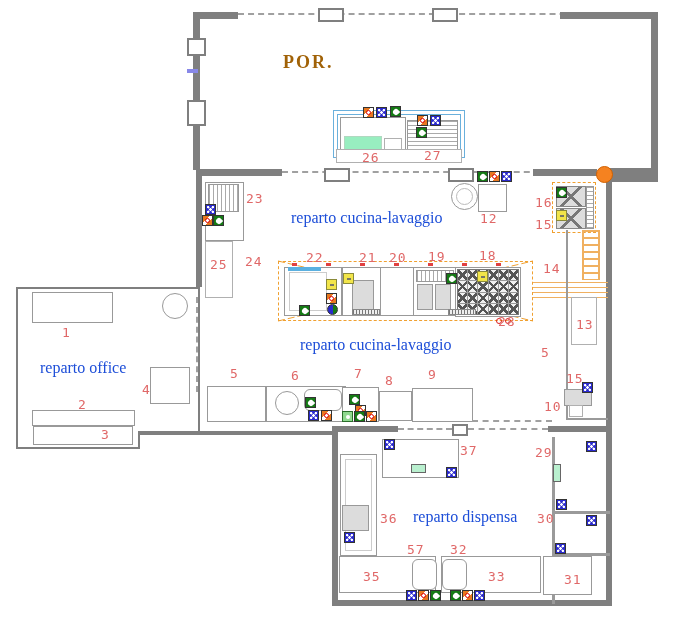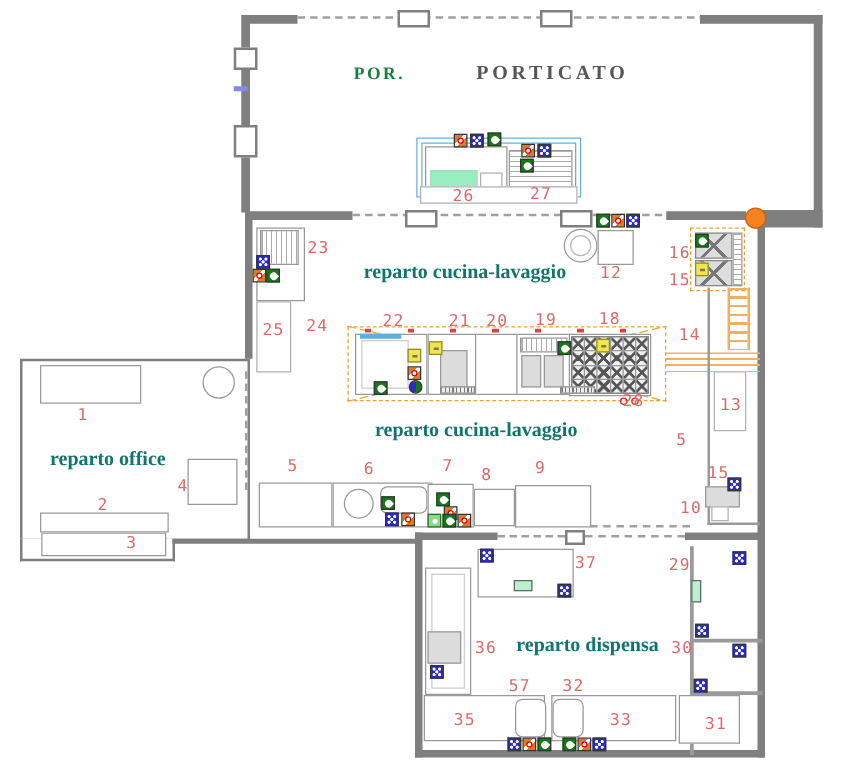--- a/index.html
+++ b/index.html
@@ -41,26 +41,26 @@
   .bluestrip{position:absolute;background:#5ab0e0;}
   .greenfill{position:absolute;background:#98eec0;border:1px solid #b0d8c0;box-sizing:border-box;}
   .display{position:absolute;background:#b9f0cf;border:1px solid #666;box-sizing:border-box;}
   .redtickrow{position:absolute;height:3px;
               background:repeating-linear-gradient(90deg,#e04040 0 5px,transparent 5px 34px);}
   .reddot{position:absolute;width:6px;height:6px;border:1px solid #d22;border-radius:50%;box-sizing:border-box;}
   .bluetick{position:absolute;background:#8888e8;}
   
   .num{position:absolute;font-family:"DejaVu Sans Mono",monospace;font-size:13px;
        color:#e06868;letter-spacing:1px;white-space:nowrap;}
-  .rname{position:absolute;font-family:"Liberation Serif",serif;font-weight:bold;
-         font-size:16px;color:#0f766e;white-space:nowrap;}
+  .rname{position:absolute;font-family:"Liberation Serif",serif;font-weight:normal;
+         font-size:16px;color:#1d4ed8;white-space:nowrap;}
   .portlbl{position:absolute;font-family:"Liberation Serif",serif;font-weight:bold;
            font-size:16px;color:#565656;letter-spacing:3px;white-space:nowrap;}
   .ghostlbl{position:absolute;font-family:"Liberation Serif",serif;font-weight:bold;
-            font-size:14px;color:#15803d;letter-spacing:2px;white-space:nowrap;}
+            font-size:18px;color:#a16207;letter-spacing:2px;white-space:nowrap;}
   
   .icon{position:absolute;width:11px;height:11px;box-sizing:border-box;border:1px solid #333;}
   .icon.blue{background:#2a2acd;
      background-image:radial-gradient(circle at 50% 50%,#fff 1px,transparent 1.6px),
        radial-gradient(circle at 25% 25%,#fff 1px,transparent 1.5px),
        radial-gradient(circle at 75% 25%,#fff 1px,transparent 1.5px),
        radial-gradient(circle at 25% 75%,#fff 1px,transparent 1.5px),
        radial-gradient(circle at 75% 75%,#fff 1px,transparent 1.5px);}
   .icon.orange{background:linear-gradient(135deg,#e87820 38%,#fff 38%,#fff 62%,#e87820 62%);}
   .icon.orange::after{content:"";position:absolute;inset:2px;border:1px solid #d00;border-radius:50%;}
@@ -91,21 +91,20 @@
   <div class="pier" style="left:187px;top:100px;width:19px;height:26px;"></div>
   <div class="w" style="left:196px;top:12px;width:42px;height:7px;"></div>
   <div class="dashH" style="left:238px;top:13px;width:408px;"></div>
   <div class="pier" style="left:318px;top:8px;width:26px;height:14px;"></div>
   <div class="pier" style="left:432px;top:8px;width:26px;height:14px;"></div>
   <div class="w" style="left:560px;top:12px;width:98px;height:7px;"></div>
   <div class="w" style="left:651px;top:12px;width:7px;height:170px;"></div>
   <div class="bluetick" style="left:187px;top:69px;width:11px;height:4px;"></div>
 
   <div class="ghostlbl" style="left:283px;top:52px;">POR.</div>
-  <div class="portlbl" style="left:381px;top:50px;">PORTICATO</div>
 
   <div class="w" style="left:196px;top:169px;width:86px;height:7px;"></div>
   <div class="dashH" style="left:282px;top:171px;width:278px;"></div>
   <div class="pier" style="left:324px;top:168px;width:26px;height:14px;"></div>
   <div class="pier" style="left:448px;top:168px;width:26px;height:14px;"></div>
   <div class="w" style="left:533px;top:169px;width:64px;height:7px;"></div>
   <div class="w" style="left:606px;top:168px;width:52px;height:14px;"></div>
 
   <div class="waterline" style="left:333px;top:110px;width:132px;height:48px;"></div>
   <div class="waterline" style="left:337px;top:114px;width:124px;height:40px;"></div>

